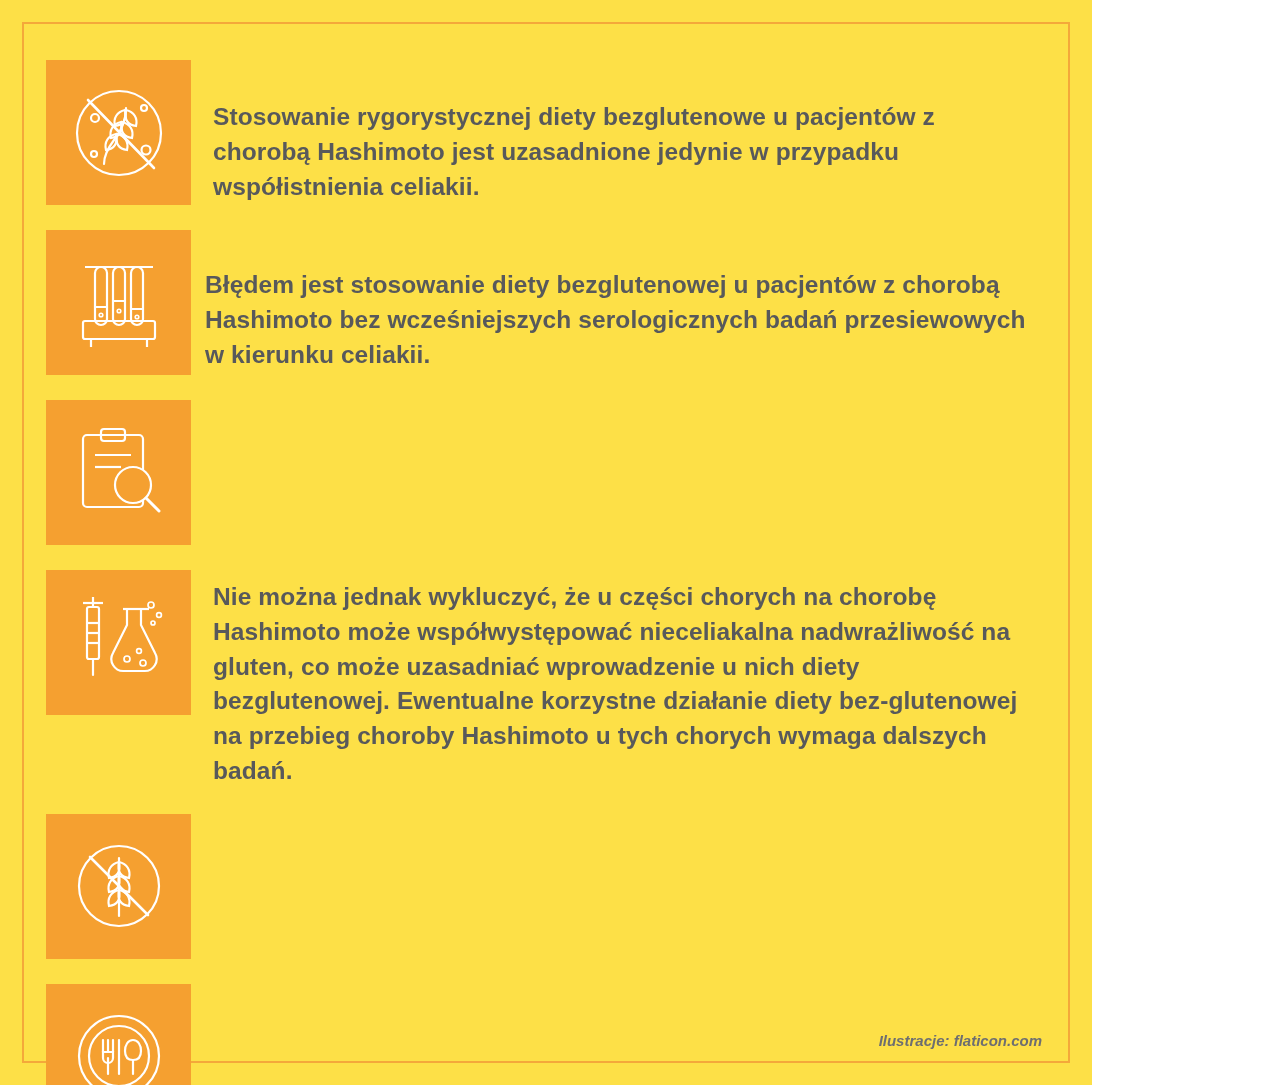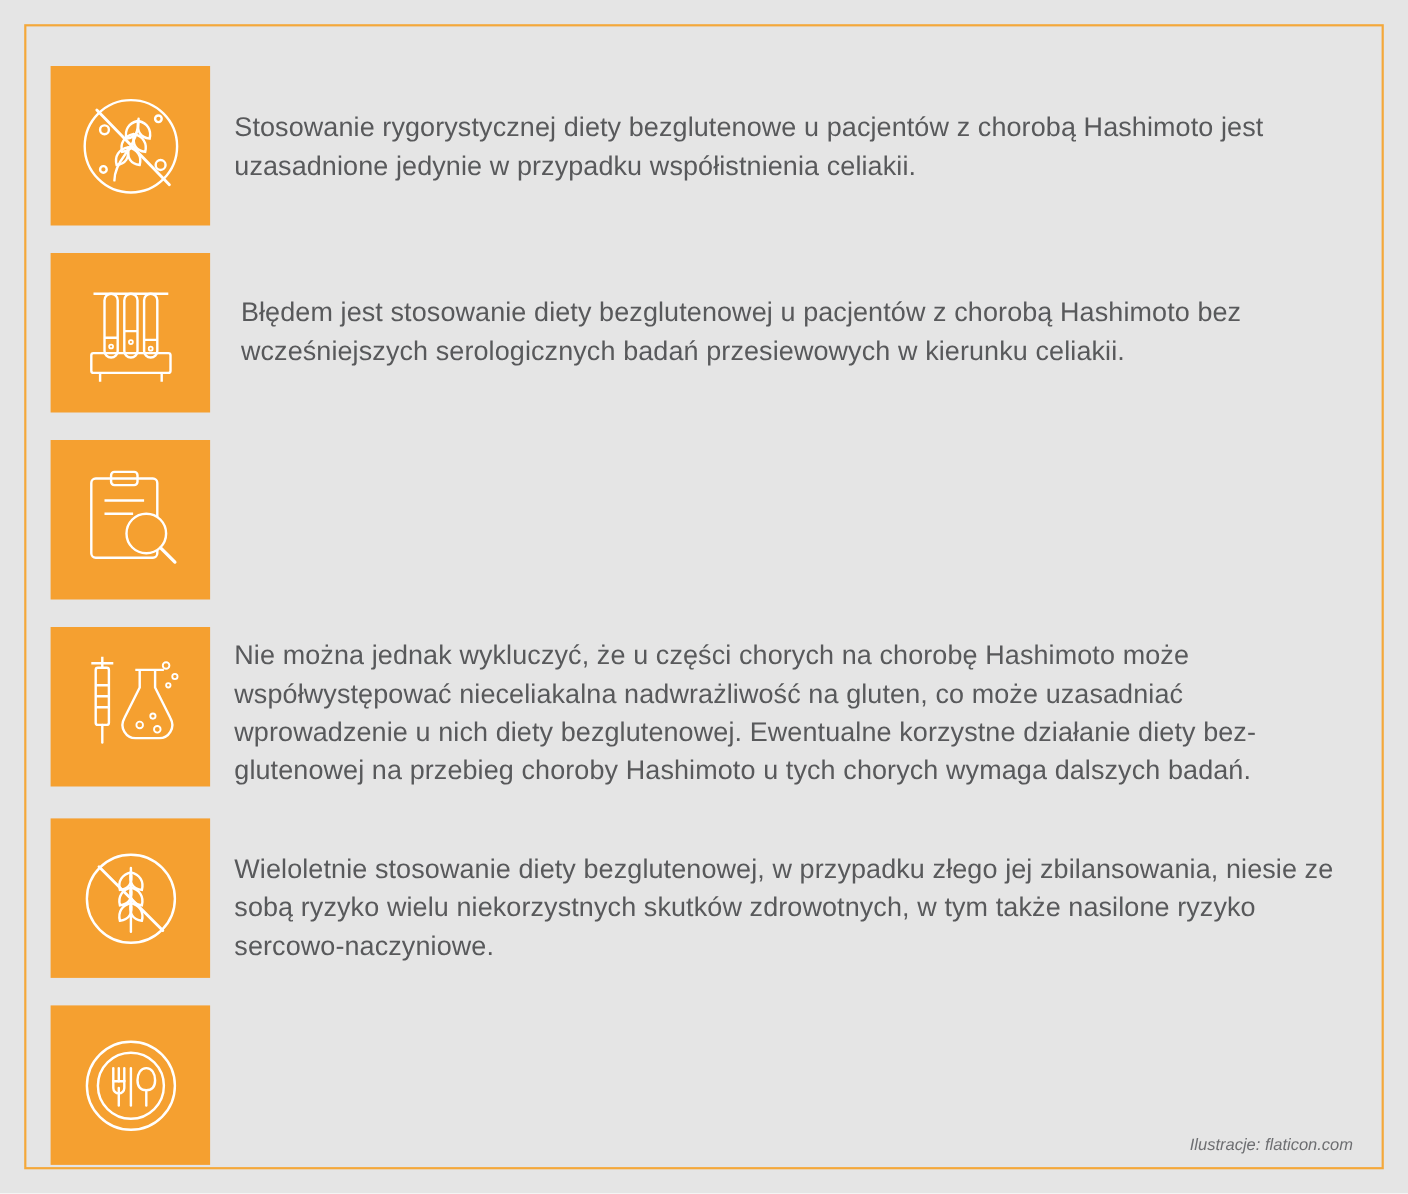--- a/index.html
+++ b/index.html
@@ -9,24 +9,25 @@
   }
   body {
     width: 1280px;
     height: 1085px;
     font-family: "Liberation Sans", sans-serif;
     overflow: hidden;
   }
   .slide {
     position: relative;
     box-sizing: border-box;
-    width: 1280px;
+    width: 1092px;
     height: 1085px;
-    background: #e5e5e5;
+    background: #fde047;
     padding: 0;
+    font-weight: bold;
   }
   .slide-border {
     position: absolute;
     left: 22px;
     top: 22px;
     right: 22px;
     bottom: 22px;
     border: 2px solid #f4a83a;
     pointer-events: none;
   }
@@ -57,21 +58,21 @@
   .row-text {
     flex: 1 1 auto;
     padding-left: 22px;
     padding-right: 10px;
     font-size: 24.5px;
     line-height: 1.42;
     color: #58595b;
     letter-spacing: 0.1px;
   }
   .r1 .row-text { padding-top: 40px; }
-  .r2 .row-text { padding-top: 38px; padding-left: 28px;}
+  .r2 .row-text { padding-top: 38px; padding-left: 14px;}
   .r3 .row-text { padding-top: 38px; }
   .r4 .row-text { padding-top: 10px; }
   .r5 .row-text { padding-top: 30px; }
   .r6 .row-text { padding-top: 48px; }
 
   .credit {
     position: absolute;
     right: 50px;
     bottom: 36px;
     font-size: 15px;
@@ -175,21 +176,20 @@
           <line x1="54" y1="26" x2="54" y2="84" stroke-linecap="round"></line>
           <path d="M54 30 C62 32, 66 38, 64 46 C56 45, 52 40, 54 30Z"></path>
           <path d="M54 30 C46 32, 42 38, 44 46 C52 45, 56 40, 54 30Z"></path>
           <path d="M54 44 C62 46, 66 52, 64 60 C56 59, 52 54, 54 44Z"></path>
           <path d="M54 44 C46 46, 42 52, 44 60 C52 59, 56 54, 54 44Z"></path>
           <path d="M54 58 C62 60, 66 66, 64 74 C56 73, 52 68, 54 58Z"></path>
           <path d="M54 58 C46 60, 42 66, 44 74 C52 73, 56 68, 54 58Z"></path>
           <line x1="25" y1="25" x2="83" y2="83" stroke-linecap="round" stroke-width="2.6"></line>
         </svg>
       </div>
-      <div class="row-text">Wieloletnie stosowanie diety bezglutenowej, w przypadku złego jej zbilansowania, niesie ze sobą ryzyko wielu niekorzystnych skutków zdrowotnych, w tym także nasilone ryzyko sercowo-naczyniowe.</div>
     </div>
 
     <div class="row r6">
       <div class="icon-box">
         <svg width="108" height="108" viewBox="0 0 108 108" fill="none" stroke="#ffffff" stroke-width="2.2">
           <circle cx="54" cy="54" r="40"></circle>
           <circle cx="54" cy="54" r="30"></circle>
           <g stroke-linecap="round">
             <line x1="38" y1="38" x2="38" y2="50"></line>
             <line x1="43" y1="38" x2="43" y2="50"></line>

